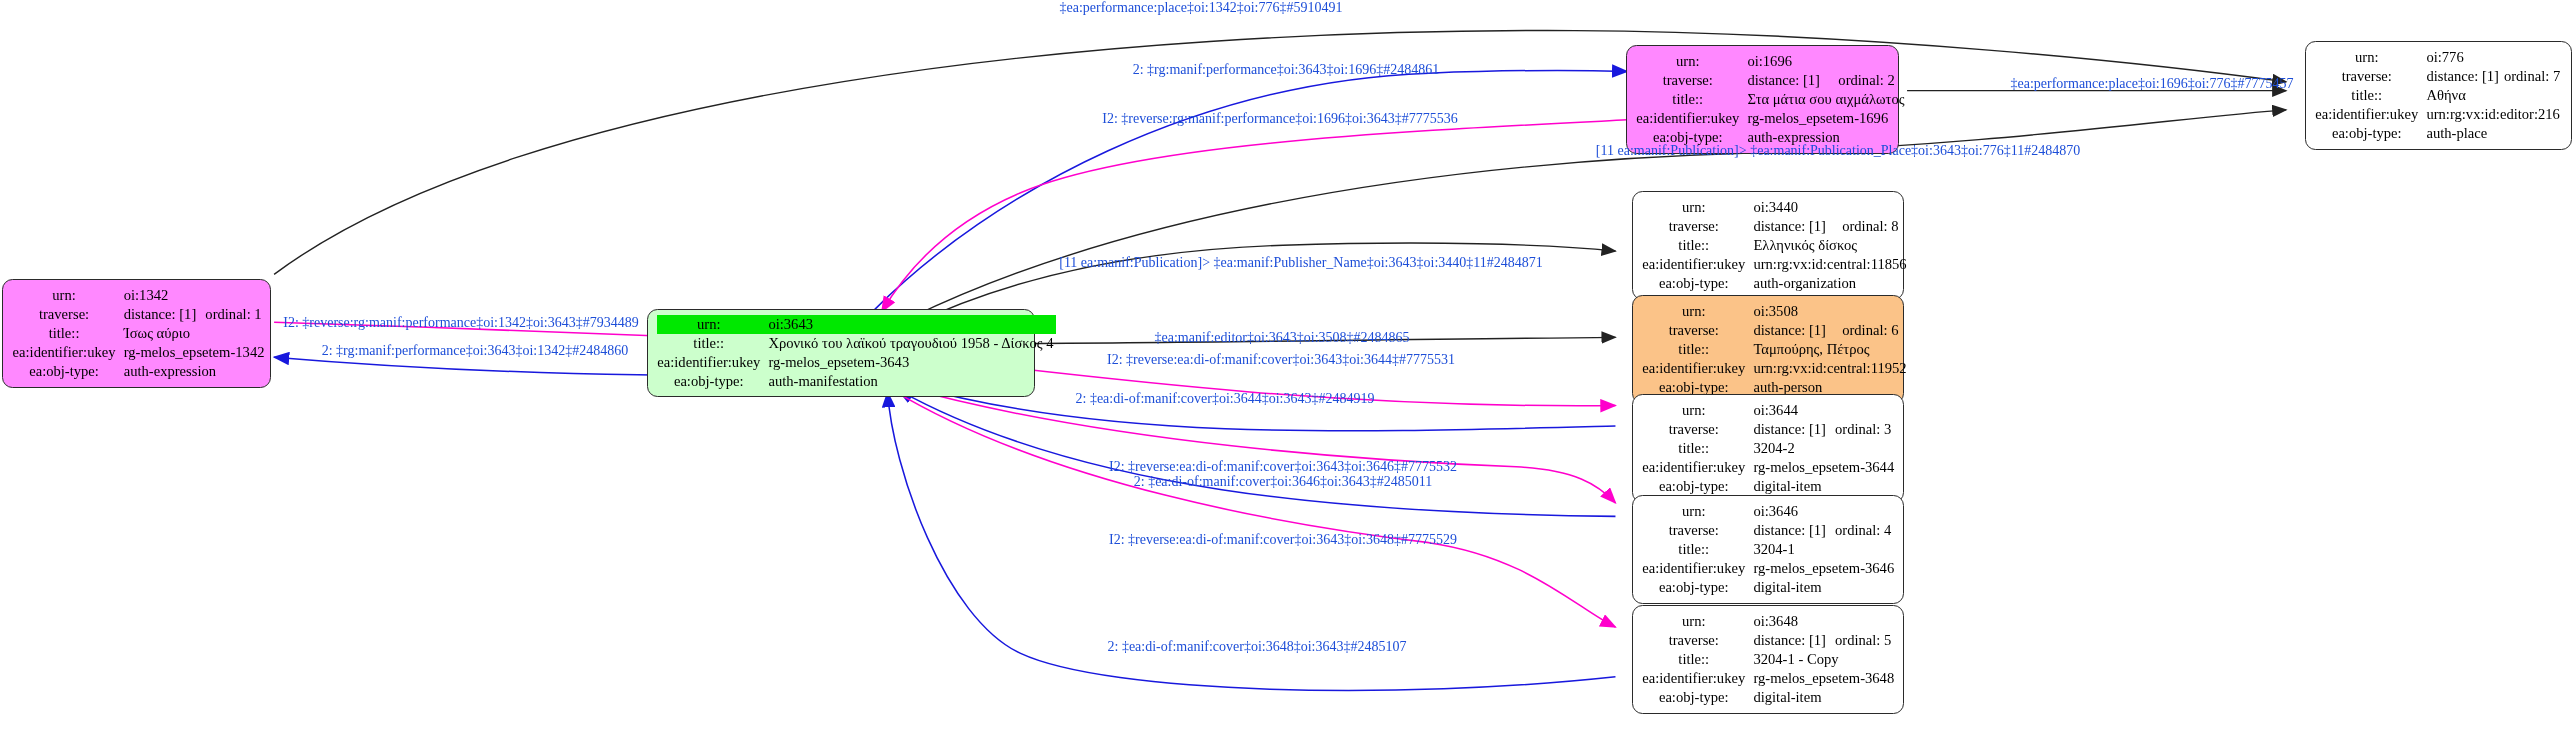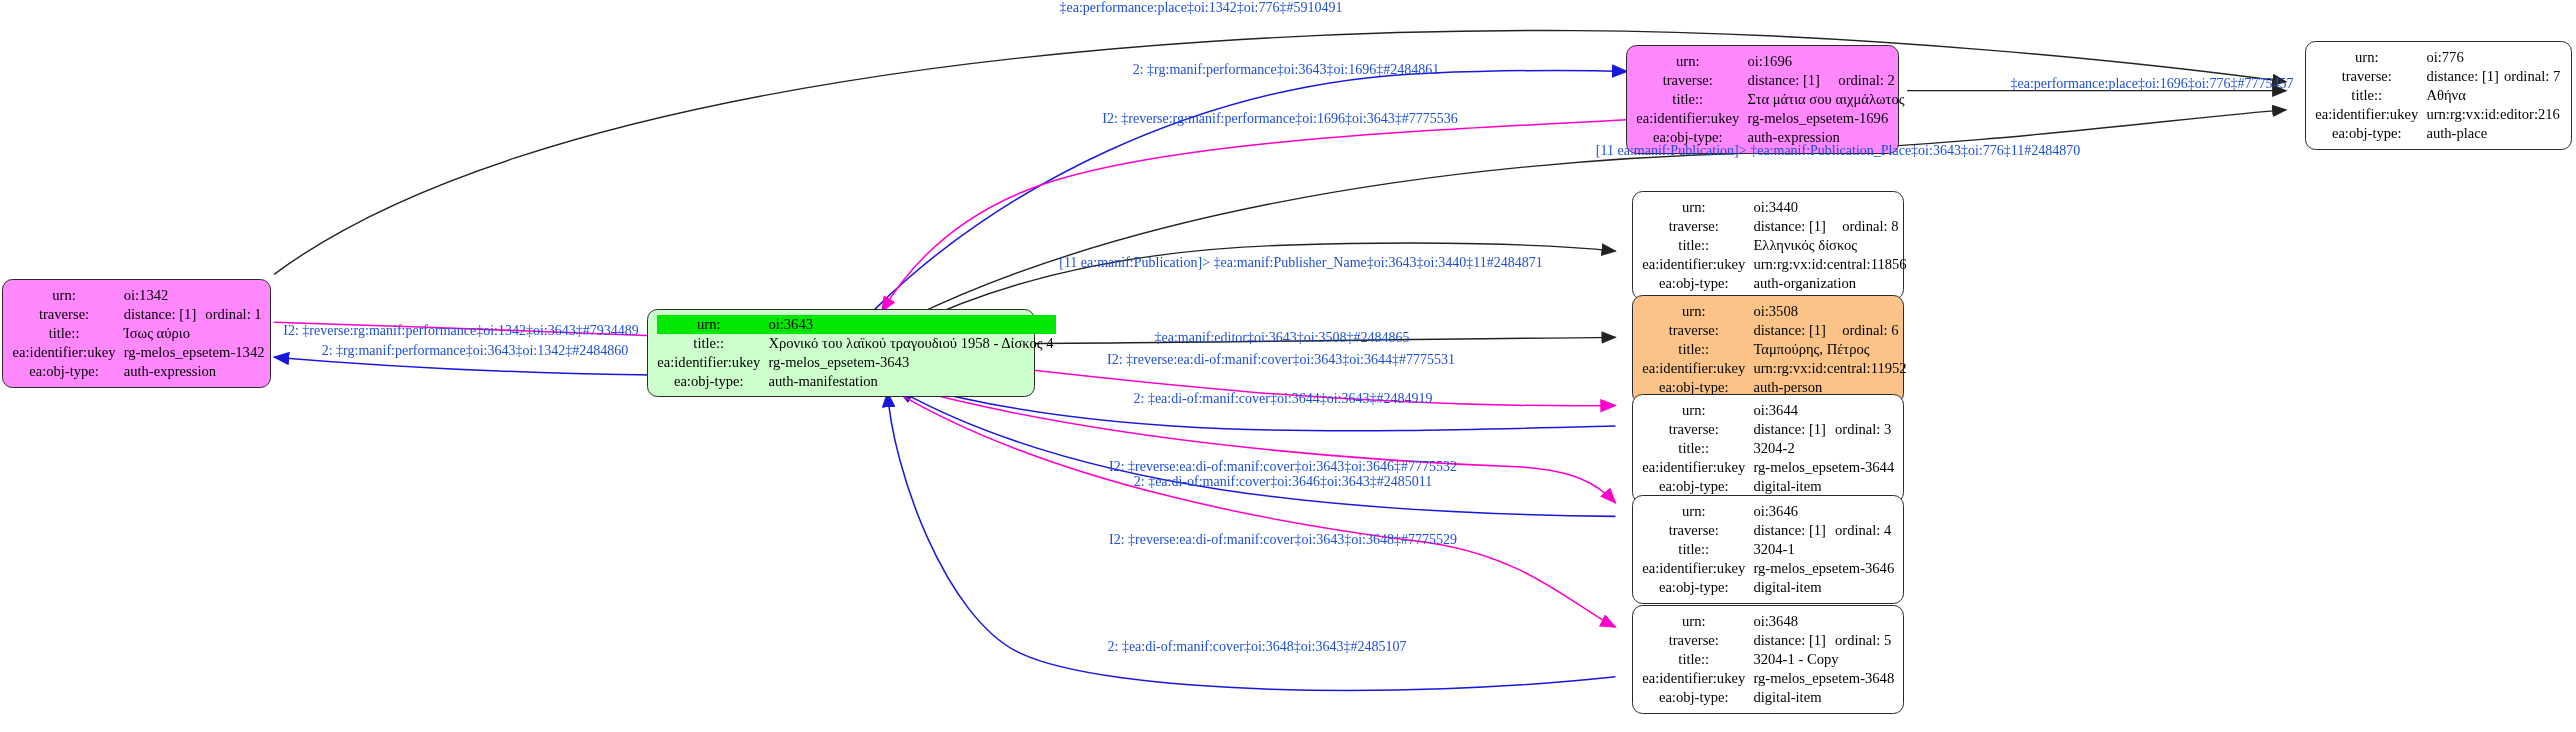--- a/index.html
+++ b/index.html
@@ -351,29 +351,29 @@
   <div class="elabel" style="left:1286px; top:69px;">2: ‡rg:manif:performance‡oi:3643‡oi:1696‡#2484861</div>
 
   <div class="elabel" style="left:1280px; top:118px;">I2: ‡reverse:rg:manif:performance‡oi:1696‡oi:3643‡#7775536</div>
 
   <div class="elabel" style="left:2123px; top:83px;margin-left:29px;">‡ea:performance:place‡oi:1696‡oi:776‡#7775457</div>
 
   <div class="elabel" style="left:1838px; top:150px;">[11 ea:manif:Publication]&gt; ‡ea:manif:Publication_Place‡oi:3643‡oi:776‡11#2484870</div>
 
   <div class="elabel" style="left:1301px; top:262px;">[11 ea:manif:Publication]&gt; ‡ea:manif:Publisher_Name‡oi:3643‡oi:3440‡11#2484871</div>
 
-  <div class="elabel" style="left:461px; top:322px;margin-top:8px;">I2: ‡reverse:rg:manif:performance‡oi:1342‡oi:3643‡#7934489</div>
+  <div class="elabel" style="left:461px; top:322px;">I2: ‡reverse:rg:manif:performance‡oi:1342‡oi:3643‡#7934489</div>
 
   <div class="elabel" style="left:475px; top:350px;">2: ‡rg:manif:performance‡oi:3643‡oi:1342‡#2484860</div>
 
   <div class="elabel" style="left:1282px; top:337px;">‡ea:manif:editor‡oi:3643‡oi:3508‡#2484865</div>
 
   <div class="elabel" style="left:1281px; top:359px;">I2: ‡reverse:ea:di-of:manif:cover‡oi:3643‡oi:3644‡#7775531</div>
 
-  <div class="elabel" style="left:1283px; top:398px;">2: ‡ea:di-of:manif:cover‡oi:3644‡oi:3643‡#2484919</div>
+  <div class="elabel" style="left:1225px; top:398px;">2: ‡ea:di-of:manif:cover‡oi:3644‡oi:3643‡#2484919</div>
 
   <div class="elabel" style="left:1283px; top:434px;margin-top:32px;">I2: ‡reverse:ea:di-of:manif:cover‡oi:3643‡oi:3646‡#7775532</div>
 
   <div class="elabel" style="left:1283px; top:481px;">2: ‡ea:di-of:manif:cover‡oi:3646‡oi:3643‡#2485011</div>
 
   <div class="elabel" style="left:1283px; top:539px;text-align:center;">I2: ‡reverse:ea:di-of:manif:cover‡oi:3643‡oi:3648‡#7775529</div>
 
   <div class="elabel" style="left:1257px; top:646px;">2: ‡ea:di-of:manif:cover‡oi:3648‡oi:3643‡#2485107</div>
 
   <div class="elabel" style="left:1258px; top:752px;">root: 3643 nodes count: 9</div>

